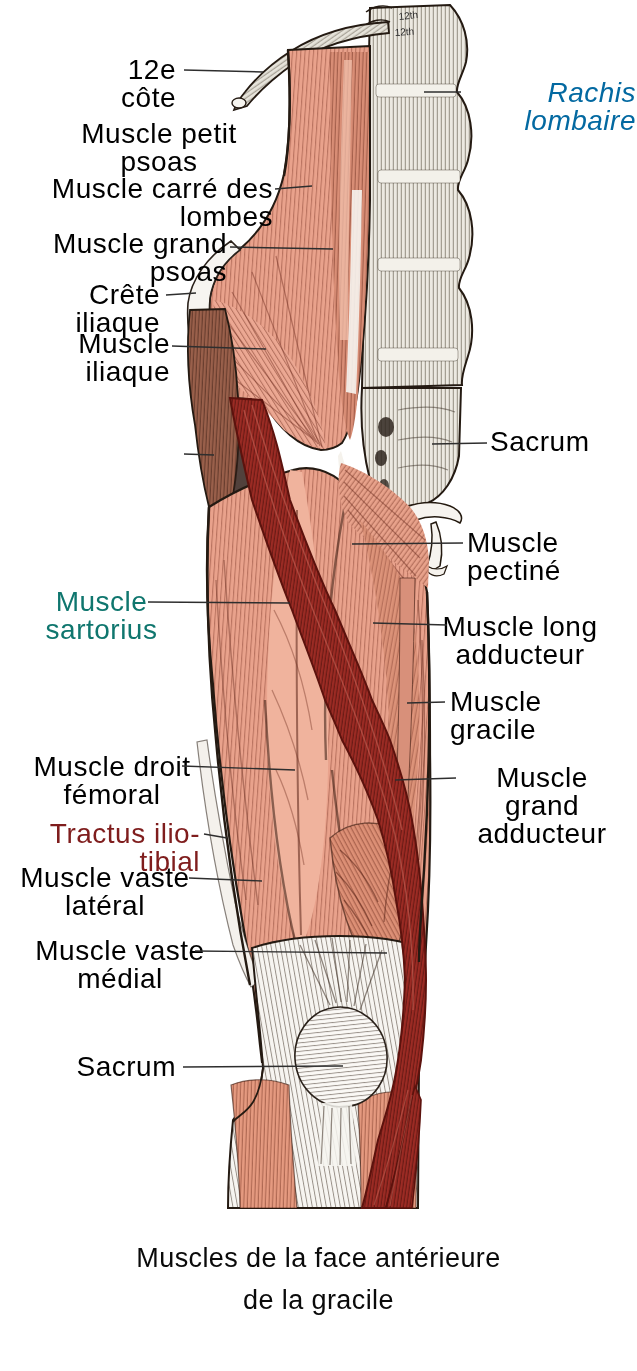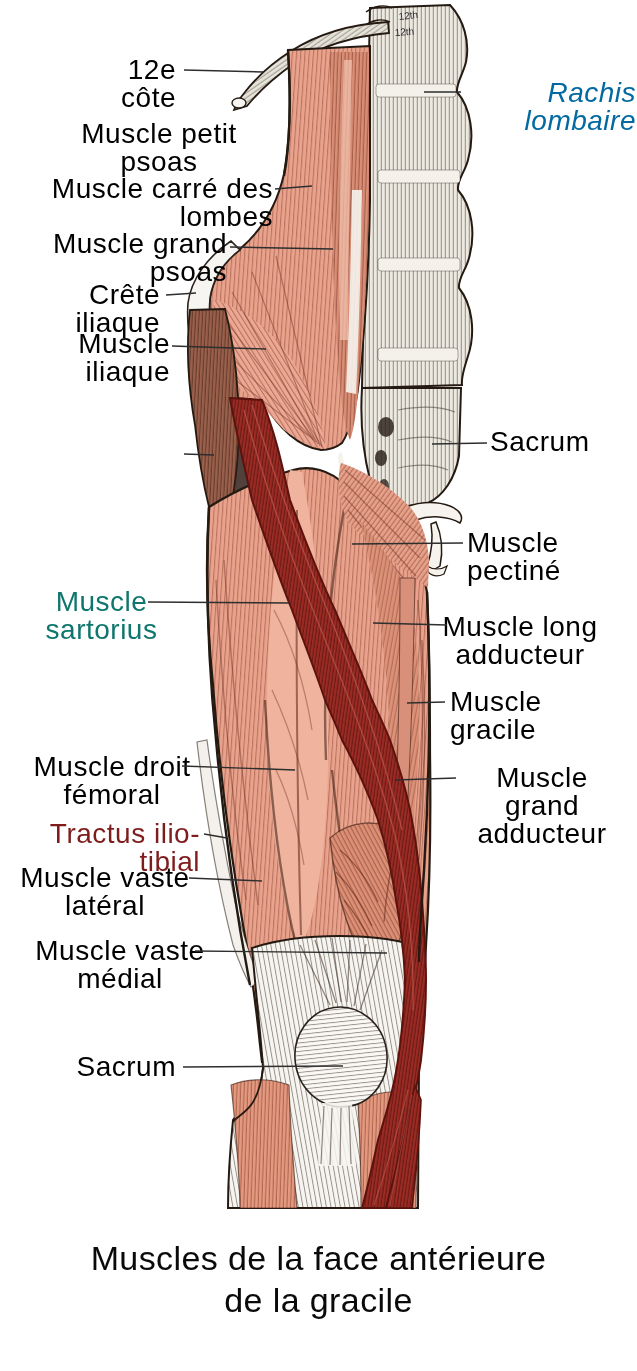--- a/index.html
+++ b/index.html
@@ -4,21 +4,21 @@
 <style>
   html,body{margin:0;padding:0;background:#ffffff;}
   #stage{position:relative;width:637px;height:1371px;background:#ffffff;overflow:hidden;
          font-family:"Liberation Sans",sans-serif;}
   #artwork{position:absolute;left:0;top:0;}
   #label-layer{position:absolute;left:0;top:0;width:637px;height:1371px;pointer-events:none;}
   .anat-label{position:absolute;font-size:28px;line-height:28px;letter-spacing:0.5px;
               white-space:pre-line;color:#000;}
   #leader-svg{position:absolute;left:0;top:0;pointer-events:none;}
   #title-block{position:absolute;left:0;top:1237px;width:637px;text-align:center;color:#0a0a0a;}
-  .title-line{font-size:34px;line-height:42px;letter-spacing:0.4px;}
+  .title-line{font-size:27px;line-height:42px;letter-spacing:0.4px;}
 </style>
 </head>
 <body>
 
 <div id="stage">
 
   <svg id="artwork" width="637" height="1371" viewBox="0 0 637 1371" xmlns="http://www.w3.org/2000/svg">
     <defs>
       <pattern id="pBone" width="4" height="9" patternUnits="userSpaceOnUse">
           <rect width="4" height="9" fill="#ece9e1"></rect>

